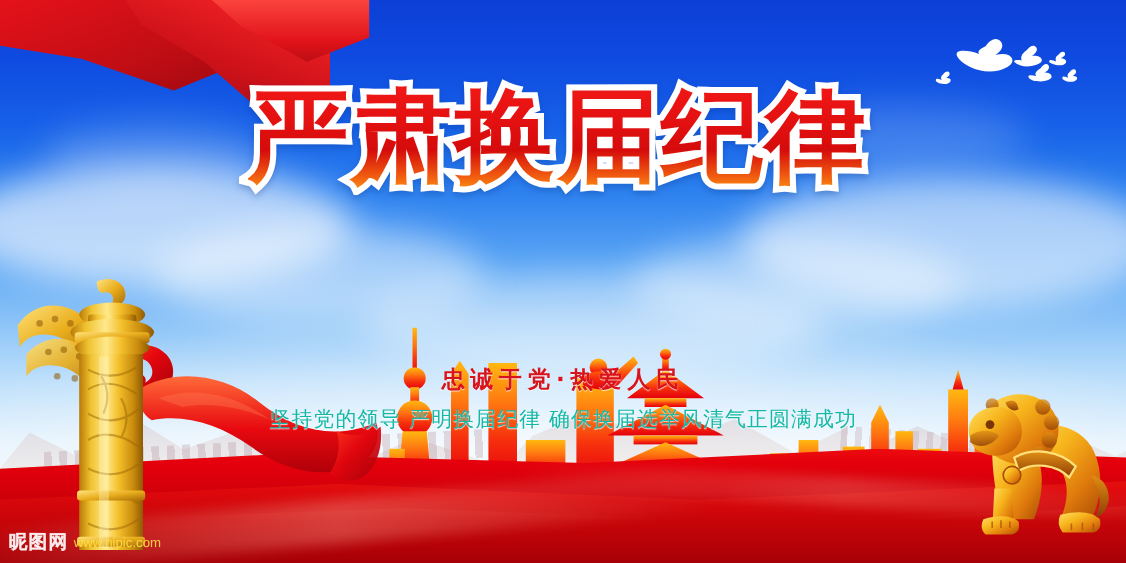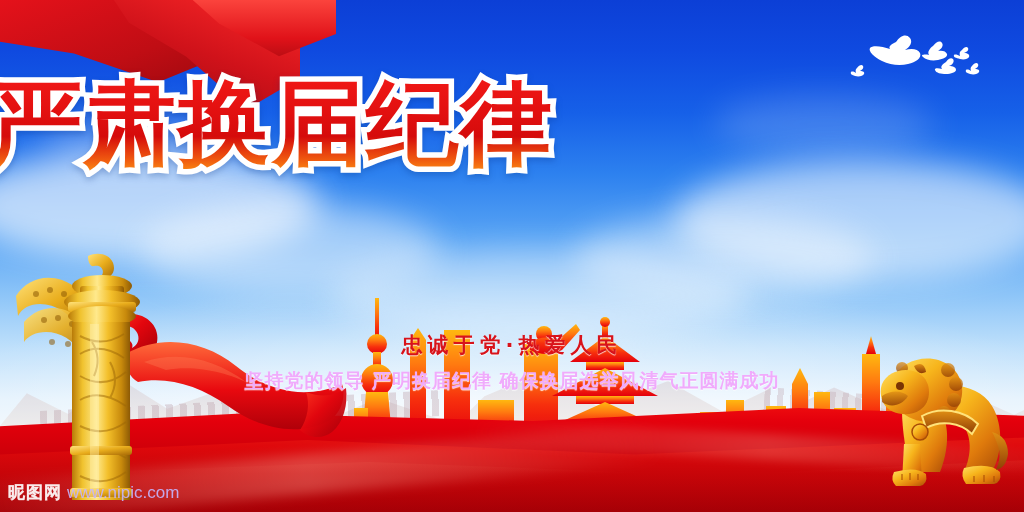--- a/index.html
+++ b/index.html
@@ -96,21 +96,21 @@
       transform:rotate(3deg);filter:blur(5px);}
 
   
   .huabiao{position:absolute;left:10px;top:250px;width:170px;height:250px;}
   .ribbon-silk{position:absolute;left:100px;top:288px;width:250px;height:170px;}
 
   
   .lion{position:absolute;right:6px;top:340px;width:150px;height:150px;}
 
   
-  .headline{position:absolute;left:0;right:0;top:78px;text-align:left;z-index:8;}
+  .headline{position:absolute;left:0;right:0;top:78px;text-align:center;z-index:8;}
   .hl-line{
     font-family:"DejaVu Sans","Liberation Sans",sans-serif;
     font-weight:bold;letter-spacing:2px;line-height:1;
     display:block;
   }
   .hl1{font-size:92px;margin-left:-10px;}
   .hl2{font-size:92px;margin-top:8px;margin-left:120px;}
   .hl-fill{
     background:linear-gradient(180deg,#f31a17 0%,#e21010 40%,#d50b0b 62%,#f05a10 84%,#ffa013 100%);
     -webkit-background-clip:text;background-clip:text;color:transparent;
@@ -132,34 +132,34 @@
   
   .sub-wrap{position:absolute;left:0;right:0;top:294px;text-align:center;z-index:9;margin-top:37px;}
   .sub-red{
     font-family:"DejaVu Sans","Liberation Sans",sans-serif;
     font-size:21px;font-weight:bold;color:#d8131b;letter-spacing:5px;
     text-shadow:0 1px 1px rgba(255,255,255,.8);
   }
   .sub-dark{
     margin-top:9px;
     font-family:"DejaVu Sans","Liberation Sans",sans-serif;
-    font-size:19px;font-weight:bold;color:#f0abfc;letter-spacing:1px;
+    font-size:19px;font-weight:normal;color:#14b8a6;letter-spacing:1px;
     text-shadow:0 1px 1px rgba(255,255,255,.85);
   }
 
   
   .wm{position:absolute;left:8px;bottom:8px;display:flex;align-items:center;gap:5px;z-index:12;}
   .wm-logo{
     font-family:Liberation Sans, sans-serif;
     font-size:17px;font-weight:bold;color:#fff;letter-spacing:1px;
     -webkit-text-stroke:.4px rgba(255,255,255,.6);
     opacity:.92;
   }
   .wm-url{
-    font-family:"Liberation Sans",sans-serif;font-size:17px;color:#c4b5fd;opacity:.9;
+    font-family:"Liberation Sans",sans-serif;font-size:12px;color:#fde047;opacity:.9;
   }
   .idline{
     position:absolute;right:10px;bottom:10px;z-index:12;
     font-family:"Liberation Sans",sans-serif;font-size:11px;color:#fff;opacity:.92;
     letter-spacing:.2px;text-shadow:0 1px 1px rgba(0,0,0,.35);
   }
 </style>
 </head>
 <body>
 

